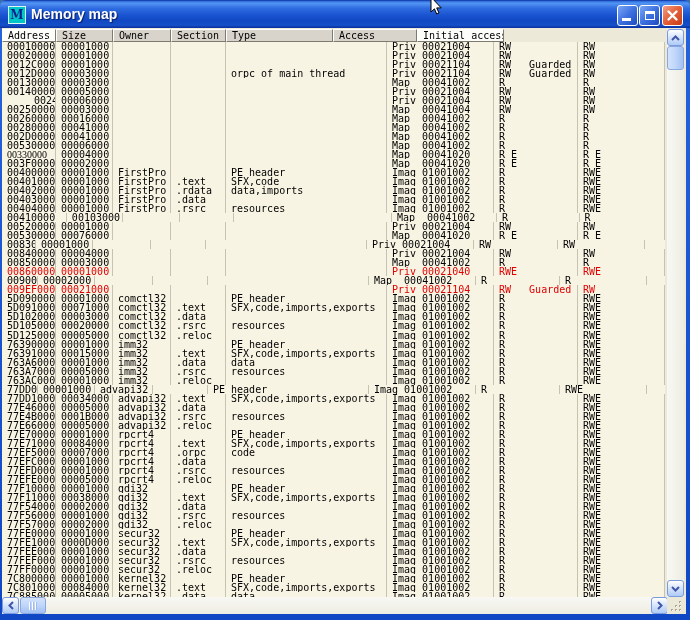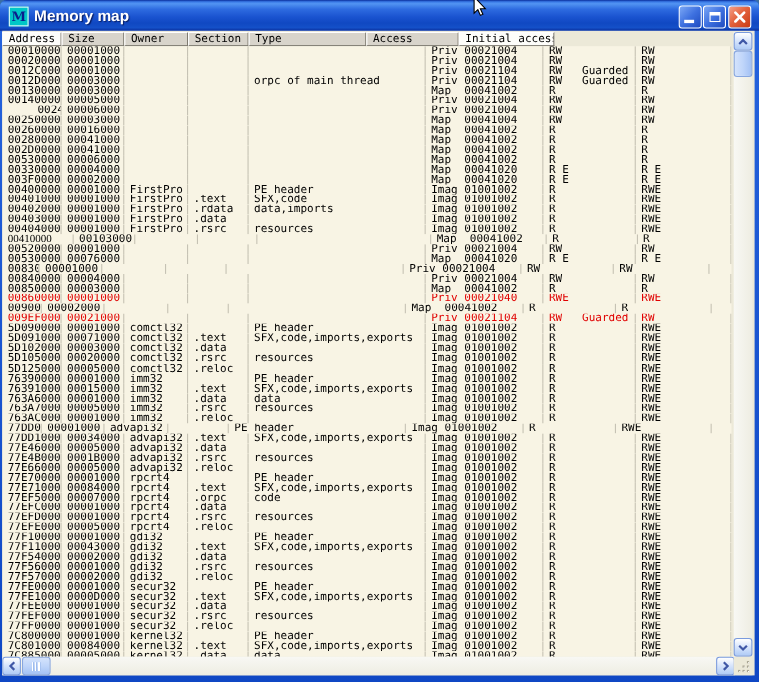--- a/index.html
+++ b/index.html
@@ -202,21 +202,21 @@
           <span class="cell" style="width: 54px;">00530000</span>
           <span class="cell" style="width: 57px;">00006000</span>
           <span class="cell" style="width: 58px;"></span>
           <span class="cell" style="width: 55px;"></span>
           <span class="cell" style="width: 161px;"></span>
           <span class="cell" style="width: 107px;">Map  00041002</span>
           <span class="cell" style="width: 84px;">R</span>
           <span class="cell" style="width: 87px;">R</span>
         </div>
         <div class="trow">
-          <span class="cell" style="width: 54px;">00330000</span>
+          <span class="cell" style="width: 54px; font-family: Liberation Serif, serif;">00330000</span>
           <span class="cell" style="width: 57px;">00004000</span>
           <span class="cell" style="width: 58px;"></span>
           <span class="cell" style="width: 55px;"></span>
           <span class="cell" style="width: 161px;"></span>
           <span class="cell" style="width: 107px;">Map  00041020</span>
           <span class="cell" style="width: 84px;">R E</span>
           <span class="cell" style="width: 87px;">R E</span>
         </div>
         <div class="trow">
           <span class="cell" style="width: 54px;">003F0000</span>
@@ -272,21 +272,21 @@
           <span class="cell" style="width: 54px;">00404000</span>
           <span class="cell" style="width: 57px;">00001000</span>
           <span class="cell" style="width: 58px;">FirstPro</span>
           <span class="cell" style="width: 55px;">.rsrc</span>
           <span class="cell" style="width: 161px;">resources</span>
           <span class="cell" style="width: 107px;">Imag 01001002</span>
           <span class="cell" style="width: 84px;">R</span>
           <span class="cell" style="width: 87px;">RWE</span>
         </div>
         <div class="trow">
-          <span class="cell" style="width: 66px; font-family: Liberation Serif, serif;">00410000</span>
+          <span class="cell" style="width: 66px;">00410000</span>
           <span class="cell" style="width: 57px;">00103000</span>
           <span class="cell" style="width: 58px;"></span>
           <span class="cell" style="width: 55px;"></span>
           <span class="cell" style="width: 161px;"></span>
           <span class="cell" style="width: 107px;">Map  00041002</span>
           <span class="cell" style="width: 84px;">R</span>
           <span class="cell" style="width: 87px;">R</span>
         </div>
         <div class="trow">
           <span class="cell" style="width: 54px;">00520000</span>
@@ -583,21 +583,21 @@
           <span class="cell" style="width: 57px;">00001000</span>
           <span class="cell" style="width: 58px;">gdi32</span>
           <span class="cell" style="width: 55px;"></span>
           <span class="cell" style="width: 161px;">PE header</span>
           <span class="cell" style="width: 107px;">Imag 01001002</span>
           <span class="cell" style="width: 84px;">R</span>
           <span class="cell" style="width: 87px;">RWE</span>
         </div>
         <div class="trow">
           <span class="cell" style="width: 54px;">77F11000</span>
-          <span class="cell" style="width: 57px;">00043000</span>
+          <span class="cell" style="width: 57px;">00038000</span>
           <span class="cell" style="width: 58px;">gdi32</span>
           <span class="cell" style="width: 55px;">.text</span>
           <span class="cell" style="width: 161px;">SFX,code,imports,exports</span>
           <span class="cell" style="width: 107px;">Imag 01001002</span>
           <span class="cell" style="width: 84px;">R</span>
           <span class="cell" style="width: 87px;">RWE</span>
         </div>
         <div class="trow">
           <span class="cell" style="width: 54px;">77F54000</span>
           <span class="cell" style="width: 57px;">00002000</span>

